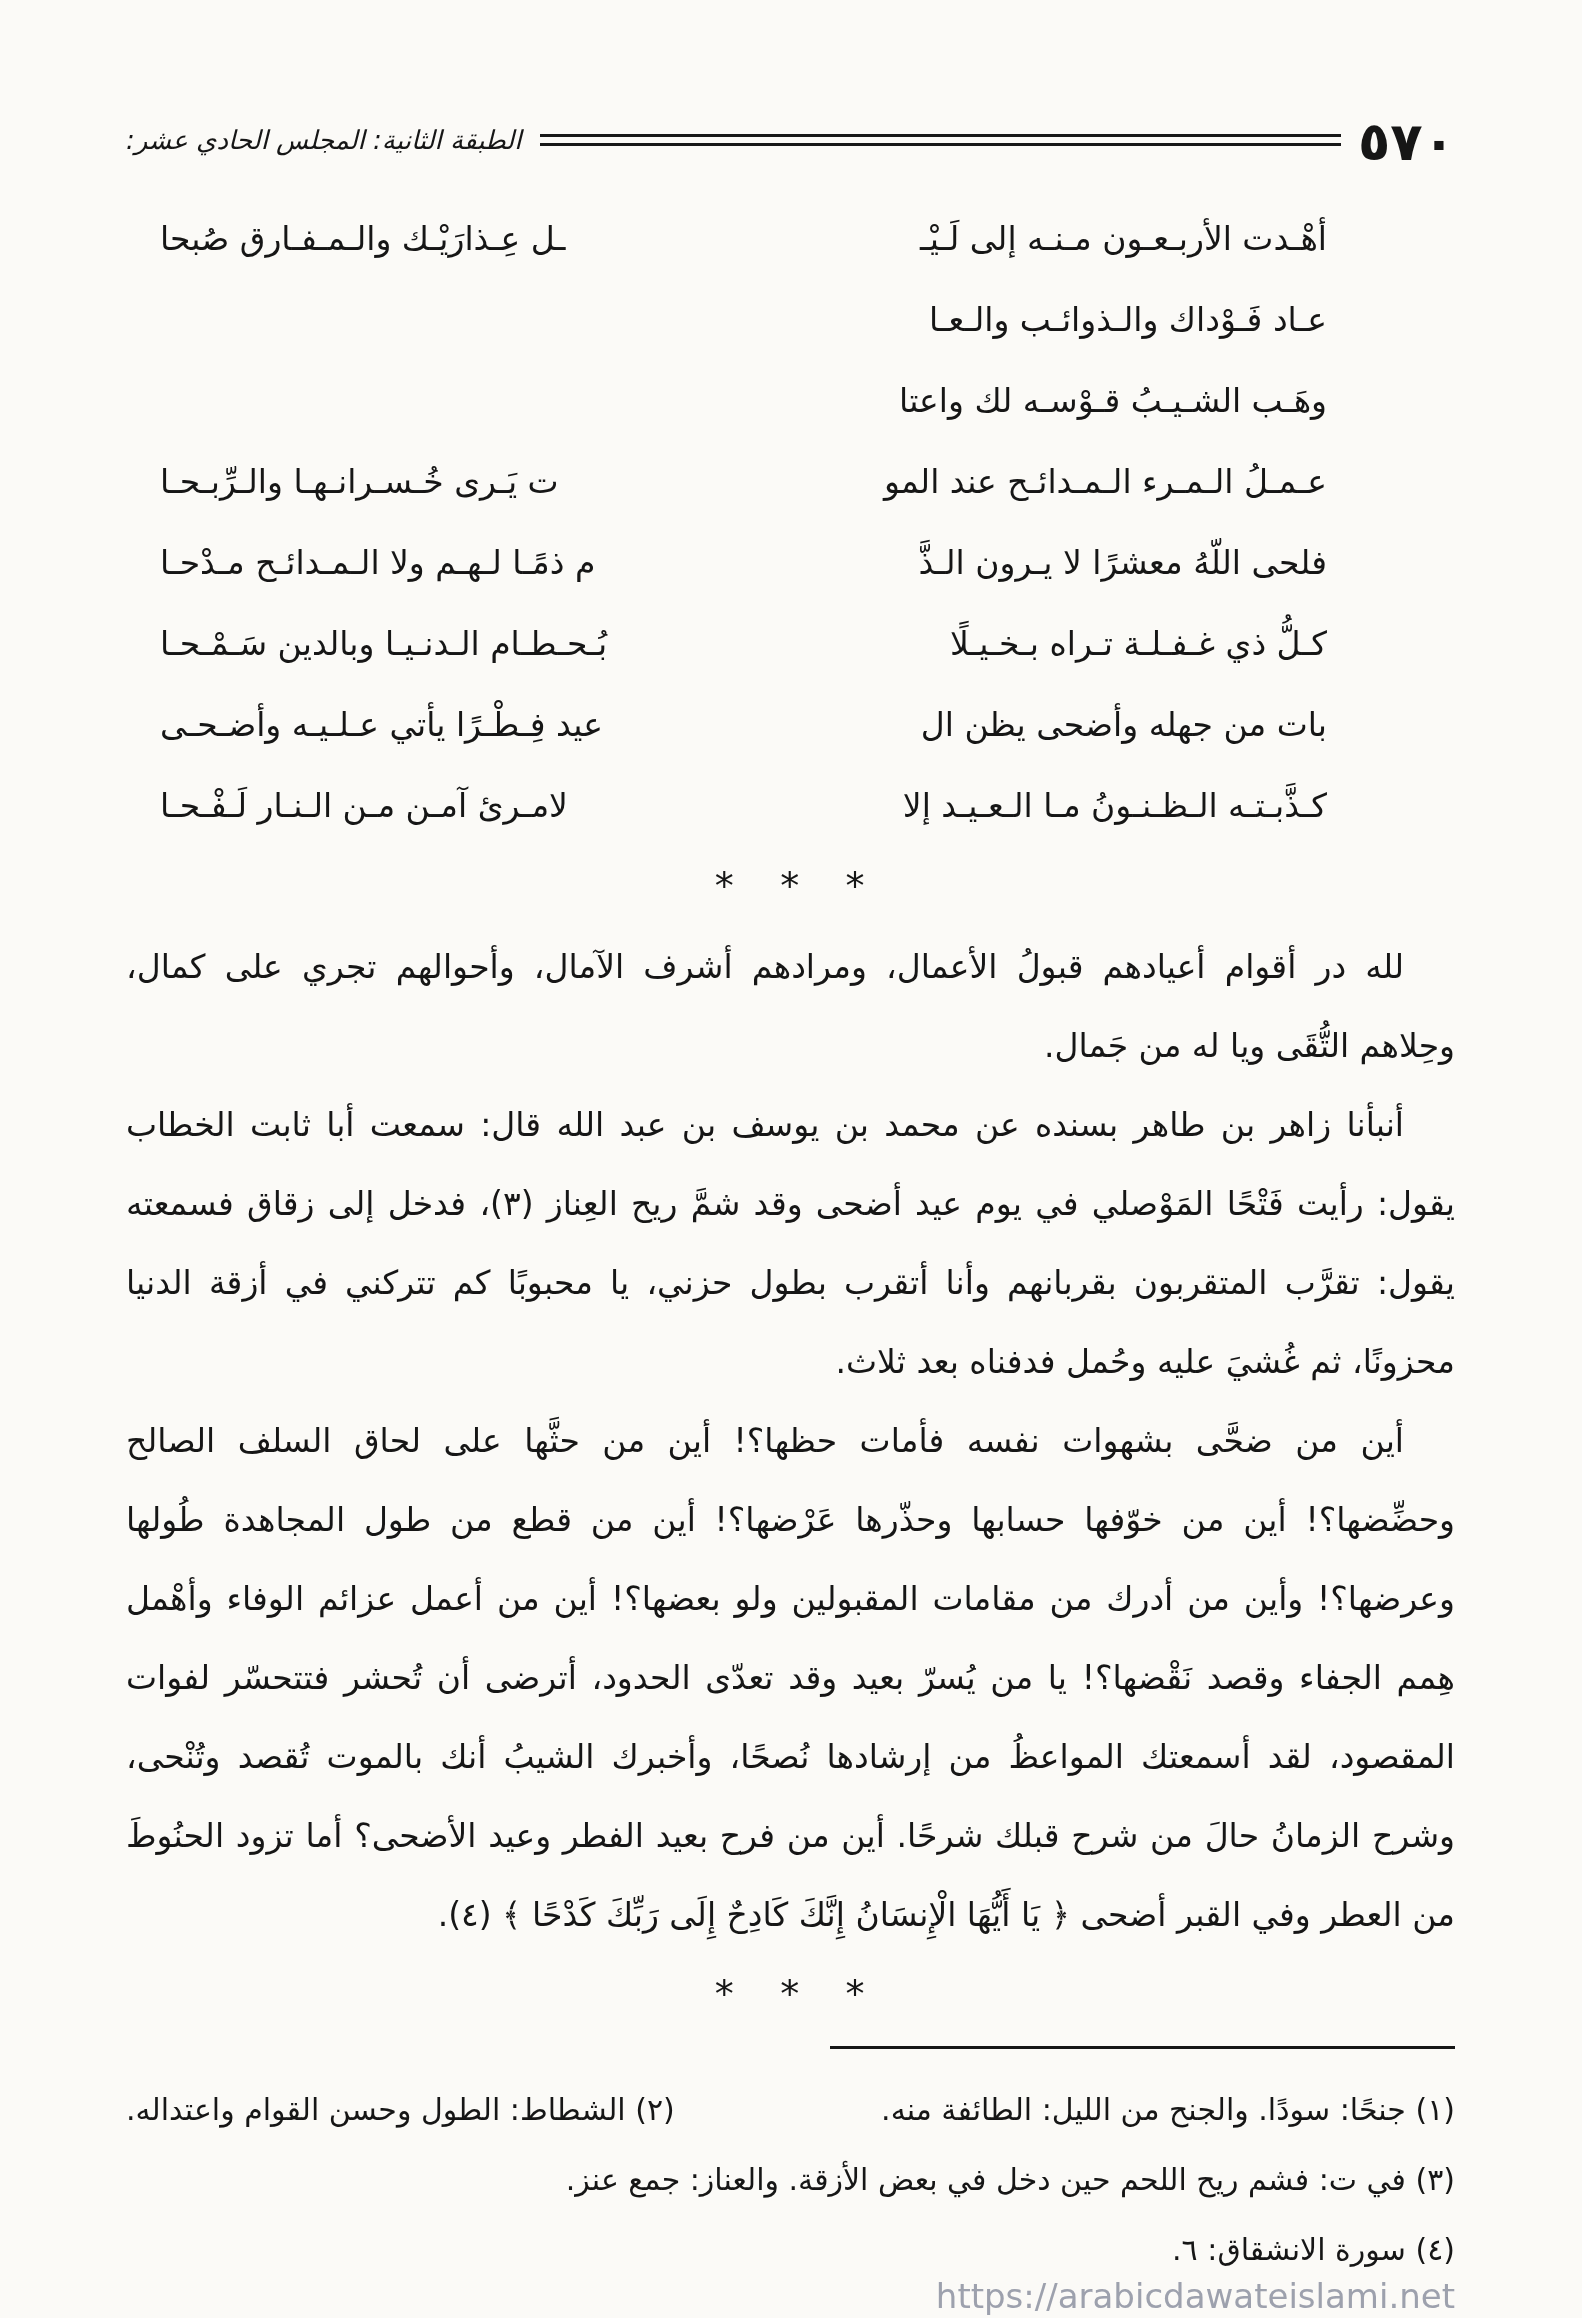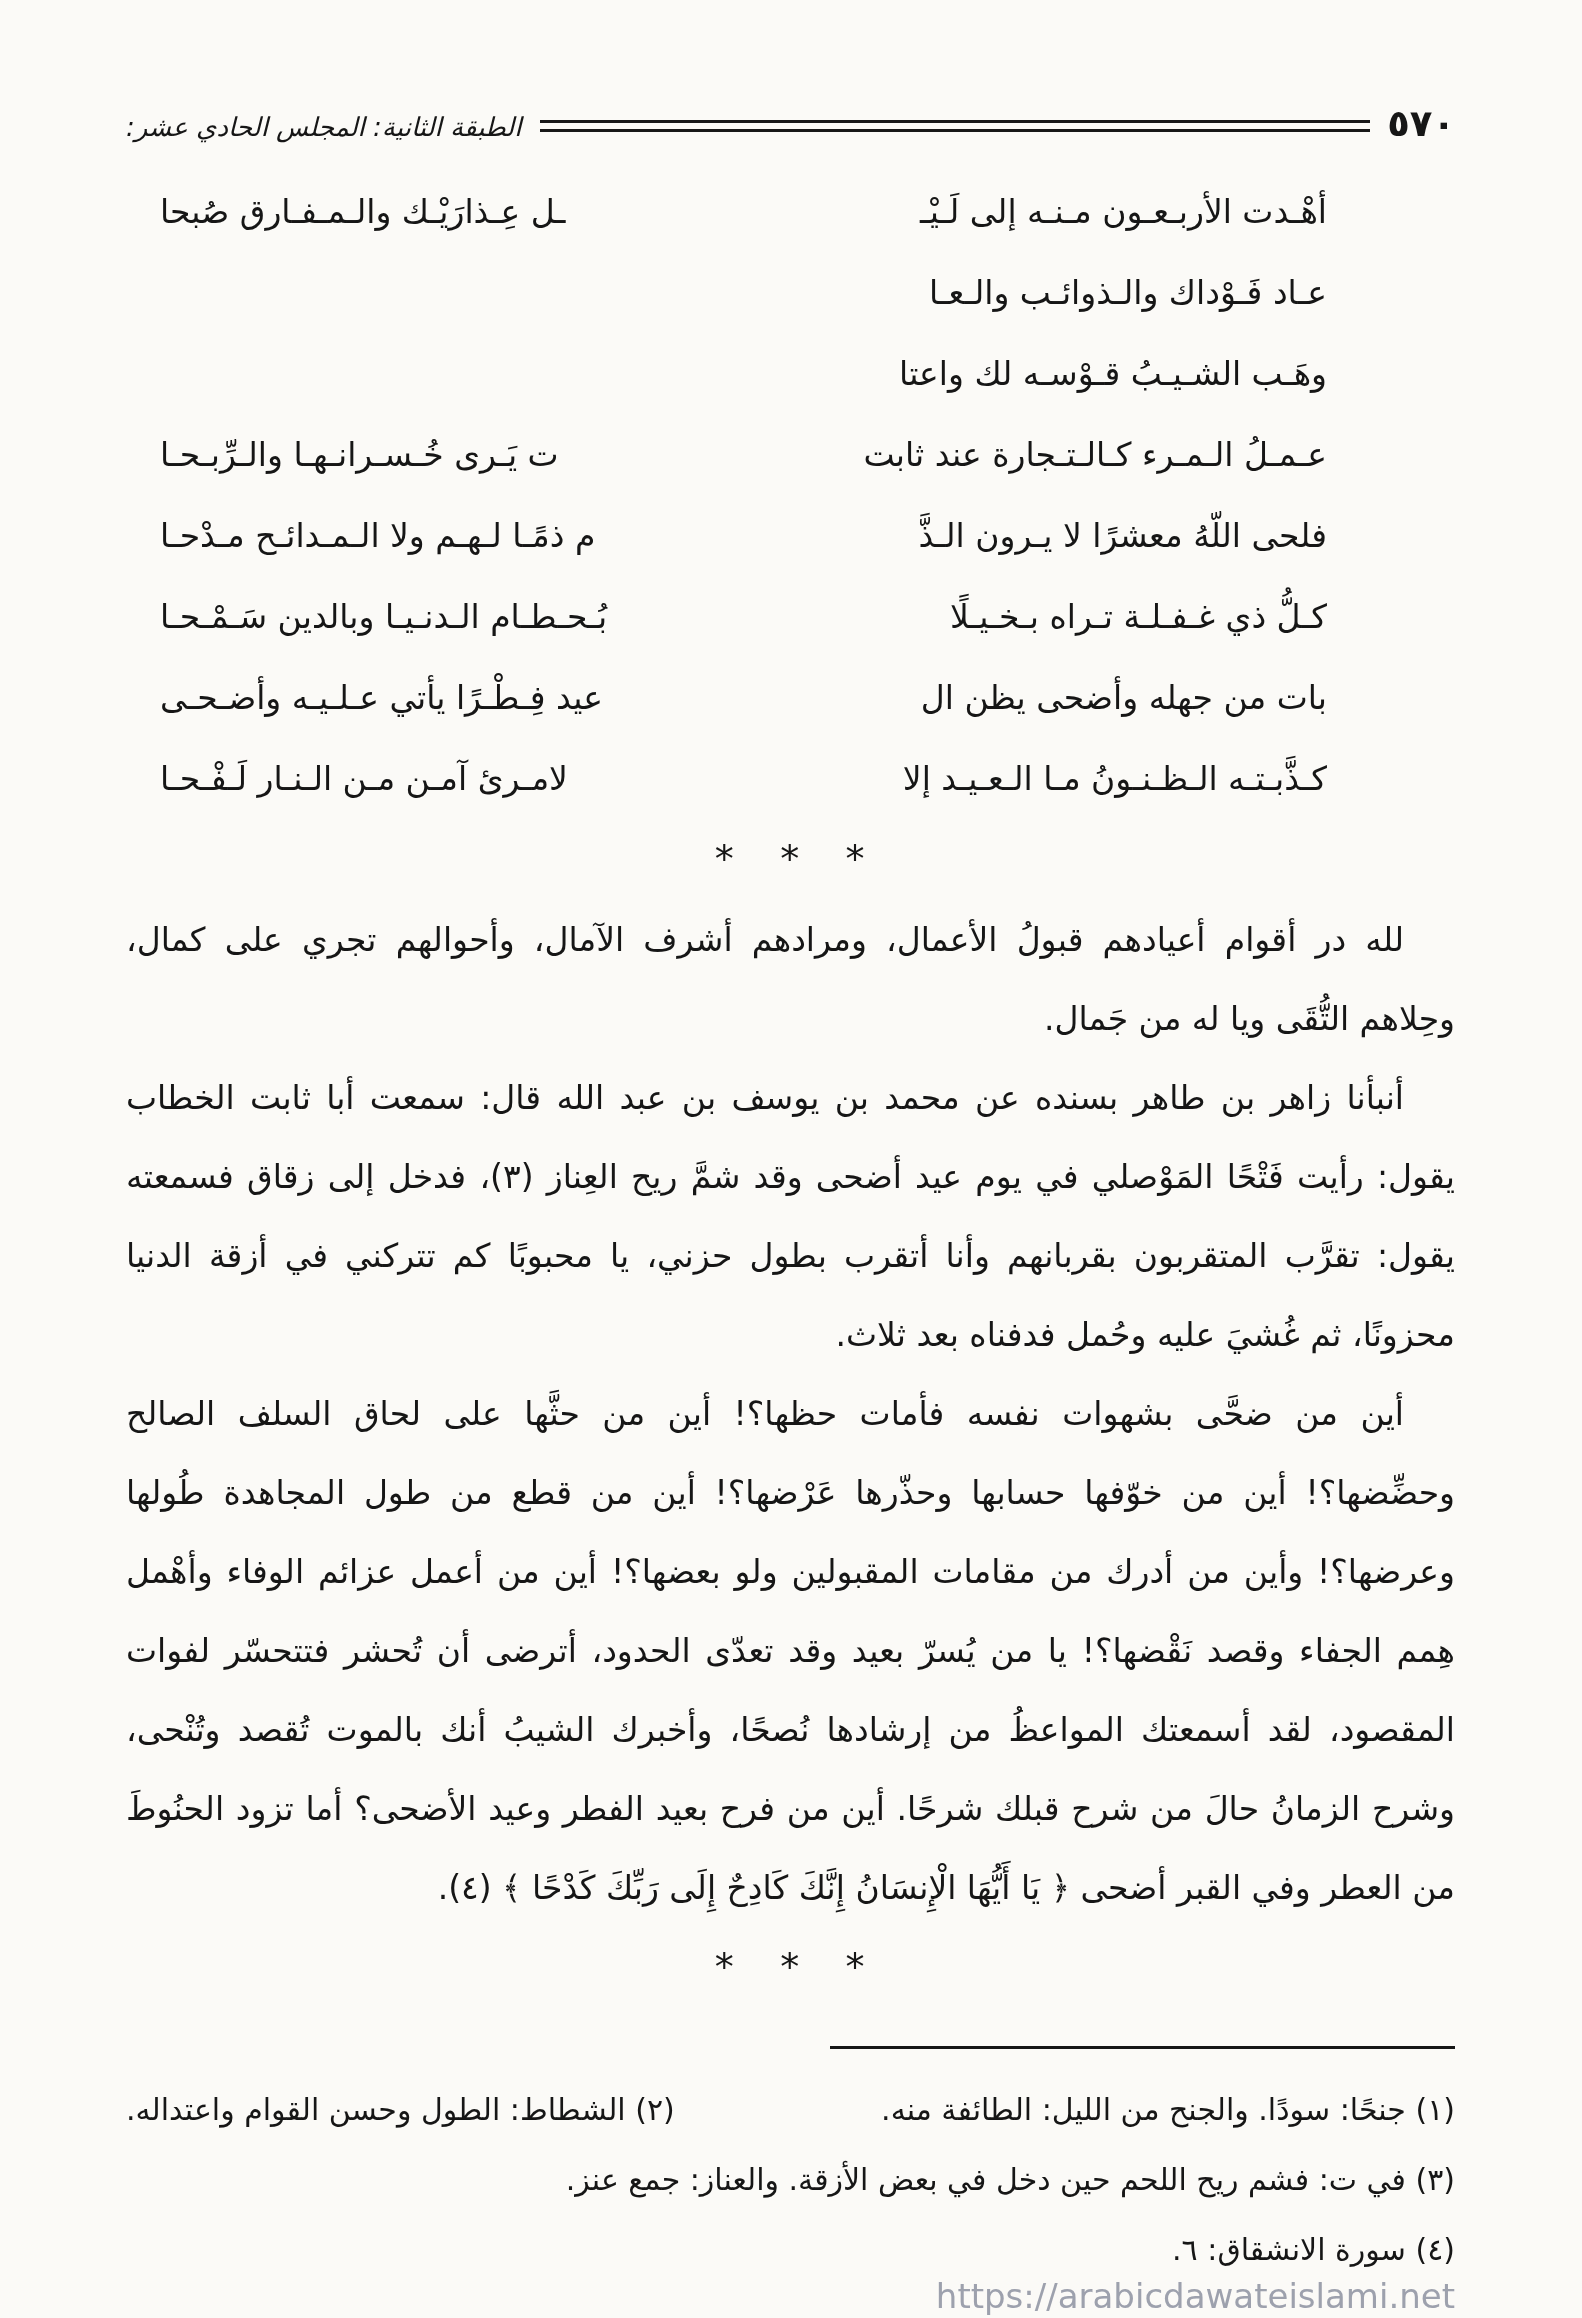--- a/index.html
+++ b/index.html
@@ -21,24 +21,25 @@
     display: flex;
     flex-direction: column;
   }
 
   
   .header {
     display: flex;
     align-items: center;
   }
   .page-number {
-    font-size: 37px;
+    font-size: 53px;
     font-weight: bold;
     letter-spacing: 1.7px;
     white-space: nowrap;
+    margin-top: 9px;
   }
   .header-rule {
     flex: 1;
     height: 12px;
     border-top: 3.4px solid #181818;
     border-bottom: 3.4px solid #181818;
     box-sizing: border-box;
     margin: 5.1px 17px 0 19px;
   }
   .header-title {
@@ -128,21 +129,21 @@
       <span class="hemi">أهْـدت الأربـعـون مـنـه إلى لَـيْـ</span>
       <span class="hemi">ـل عِـذارَيْـك والـمـفـارق صُبحا</span>
     </div>
     <div class="verse">
       <span class="hemi">عـاد فَـوْداك والـذوائـب والـعـا</span>
     </div>
     <div class="verse">
       <span class="hemi">وهَـب الشـيـبُ قـوْسـه لك واعتا</span>
     </div>
     <div class="verse">
-      <span class="hemi">عـمـلُ الـمـرء كـالـتـجارة عند ثابت</span>
+      <span class="hemi">عـمـلُ الـمـرء الـمـدائـح عند المو</span>
       <span class="hemi">ت يَـرى خُـسـرانـهـا والـرِّبـحـا</span>
     </div>
     <div class="verse">
       <span class="hemi">فلحى اللّهُ معشرًا لا يـرون الـذَّ</span>
       <span class="hemi">م ذمًـا لـهـم ولا الـمـدائـح مـدْحـا</span>
     </div>
     <div class="verse">
       <span class="hemi">كـلُّ ذي غـفـلـة تـراه بـخـيـلًا</span>
       <span class="hemi">بُـحـطـام الـدنـيـا وبالدين سَـمْـحـا</span>
     </div>

